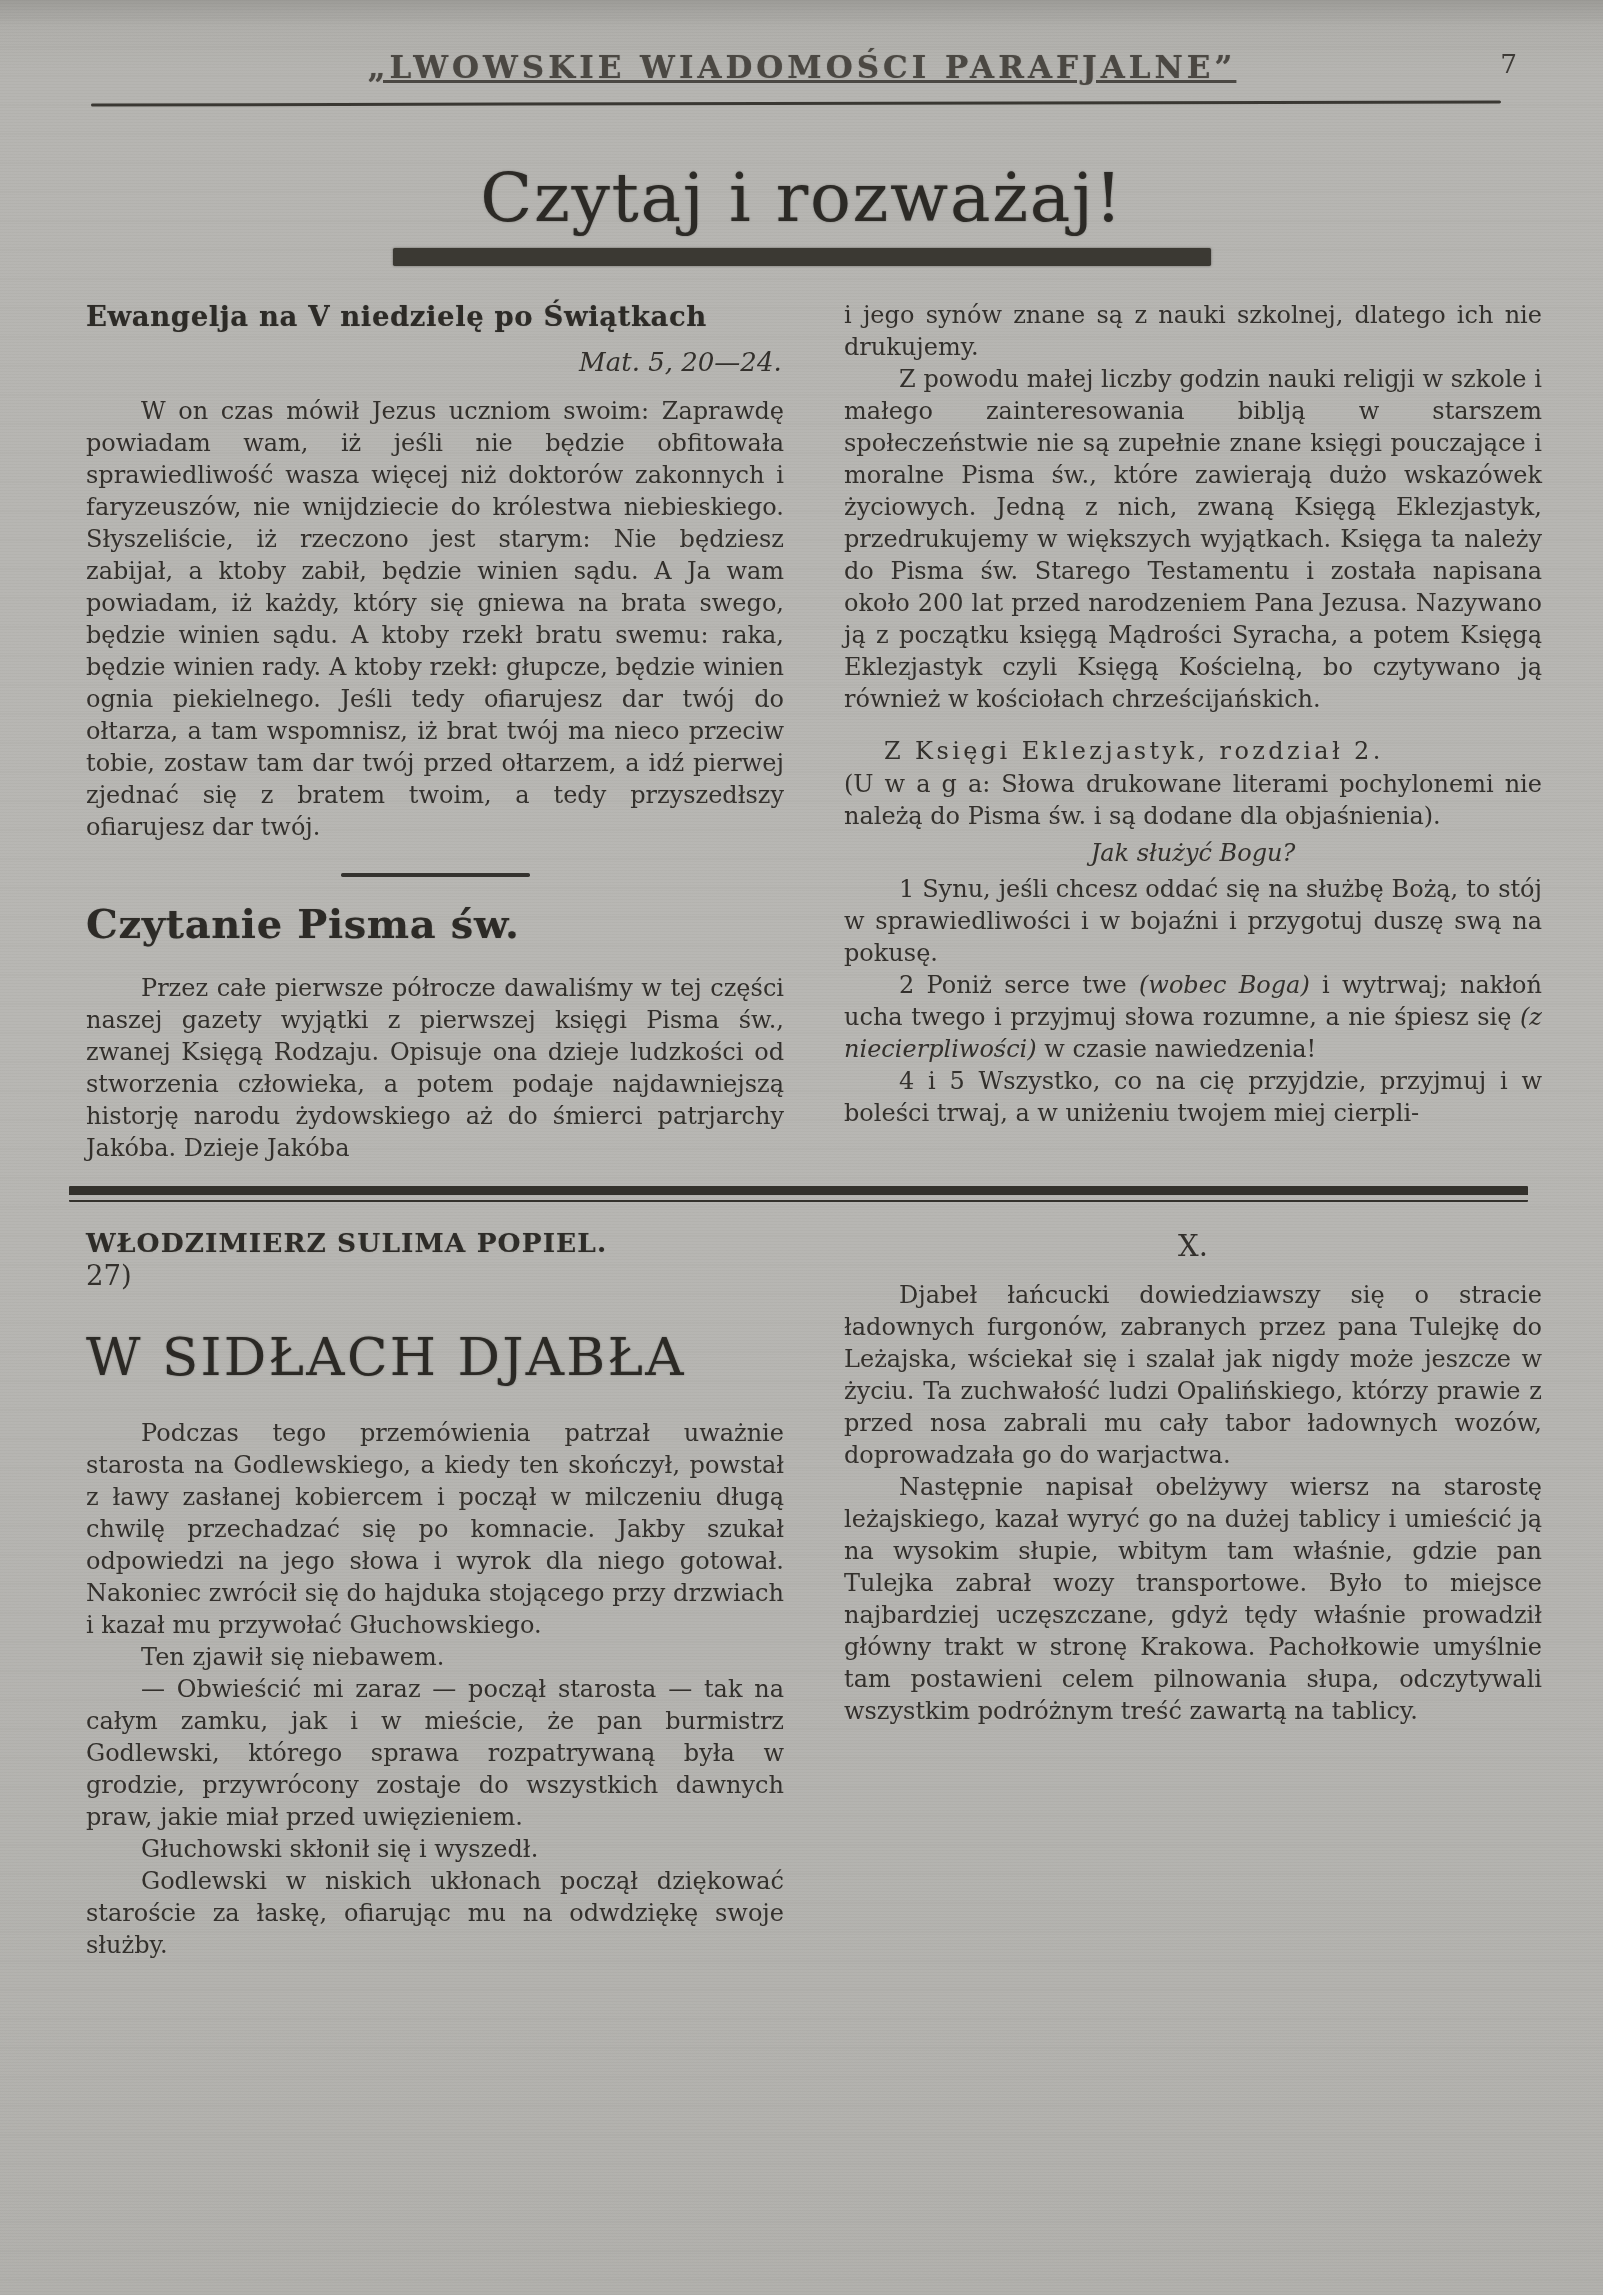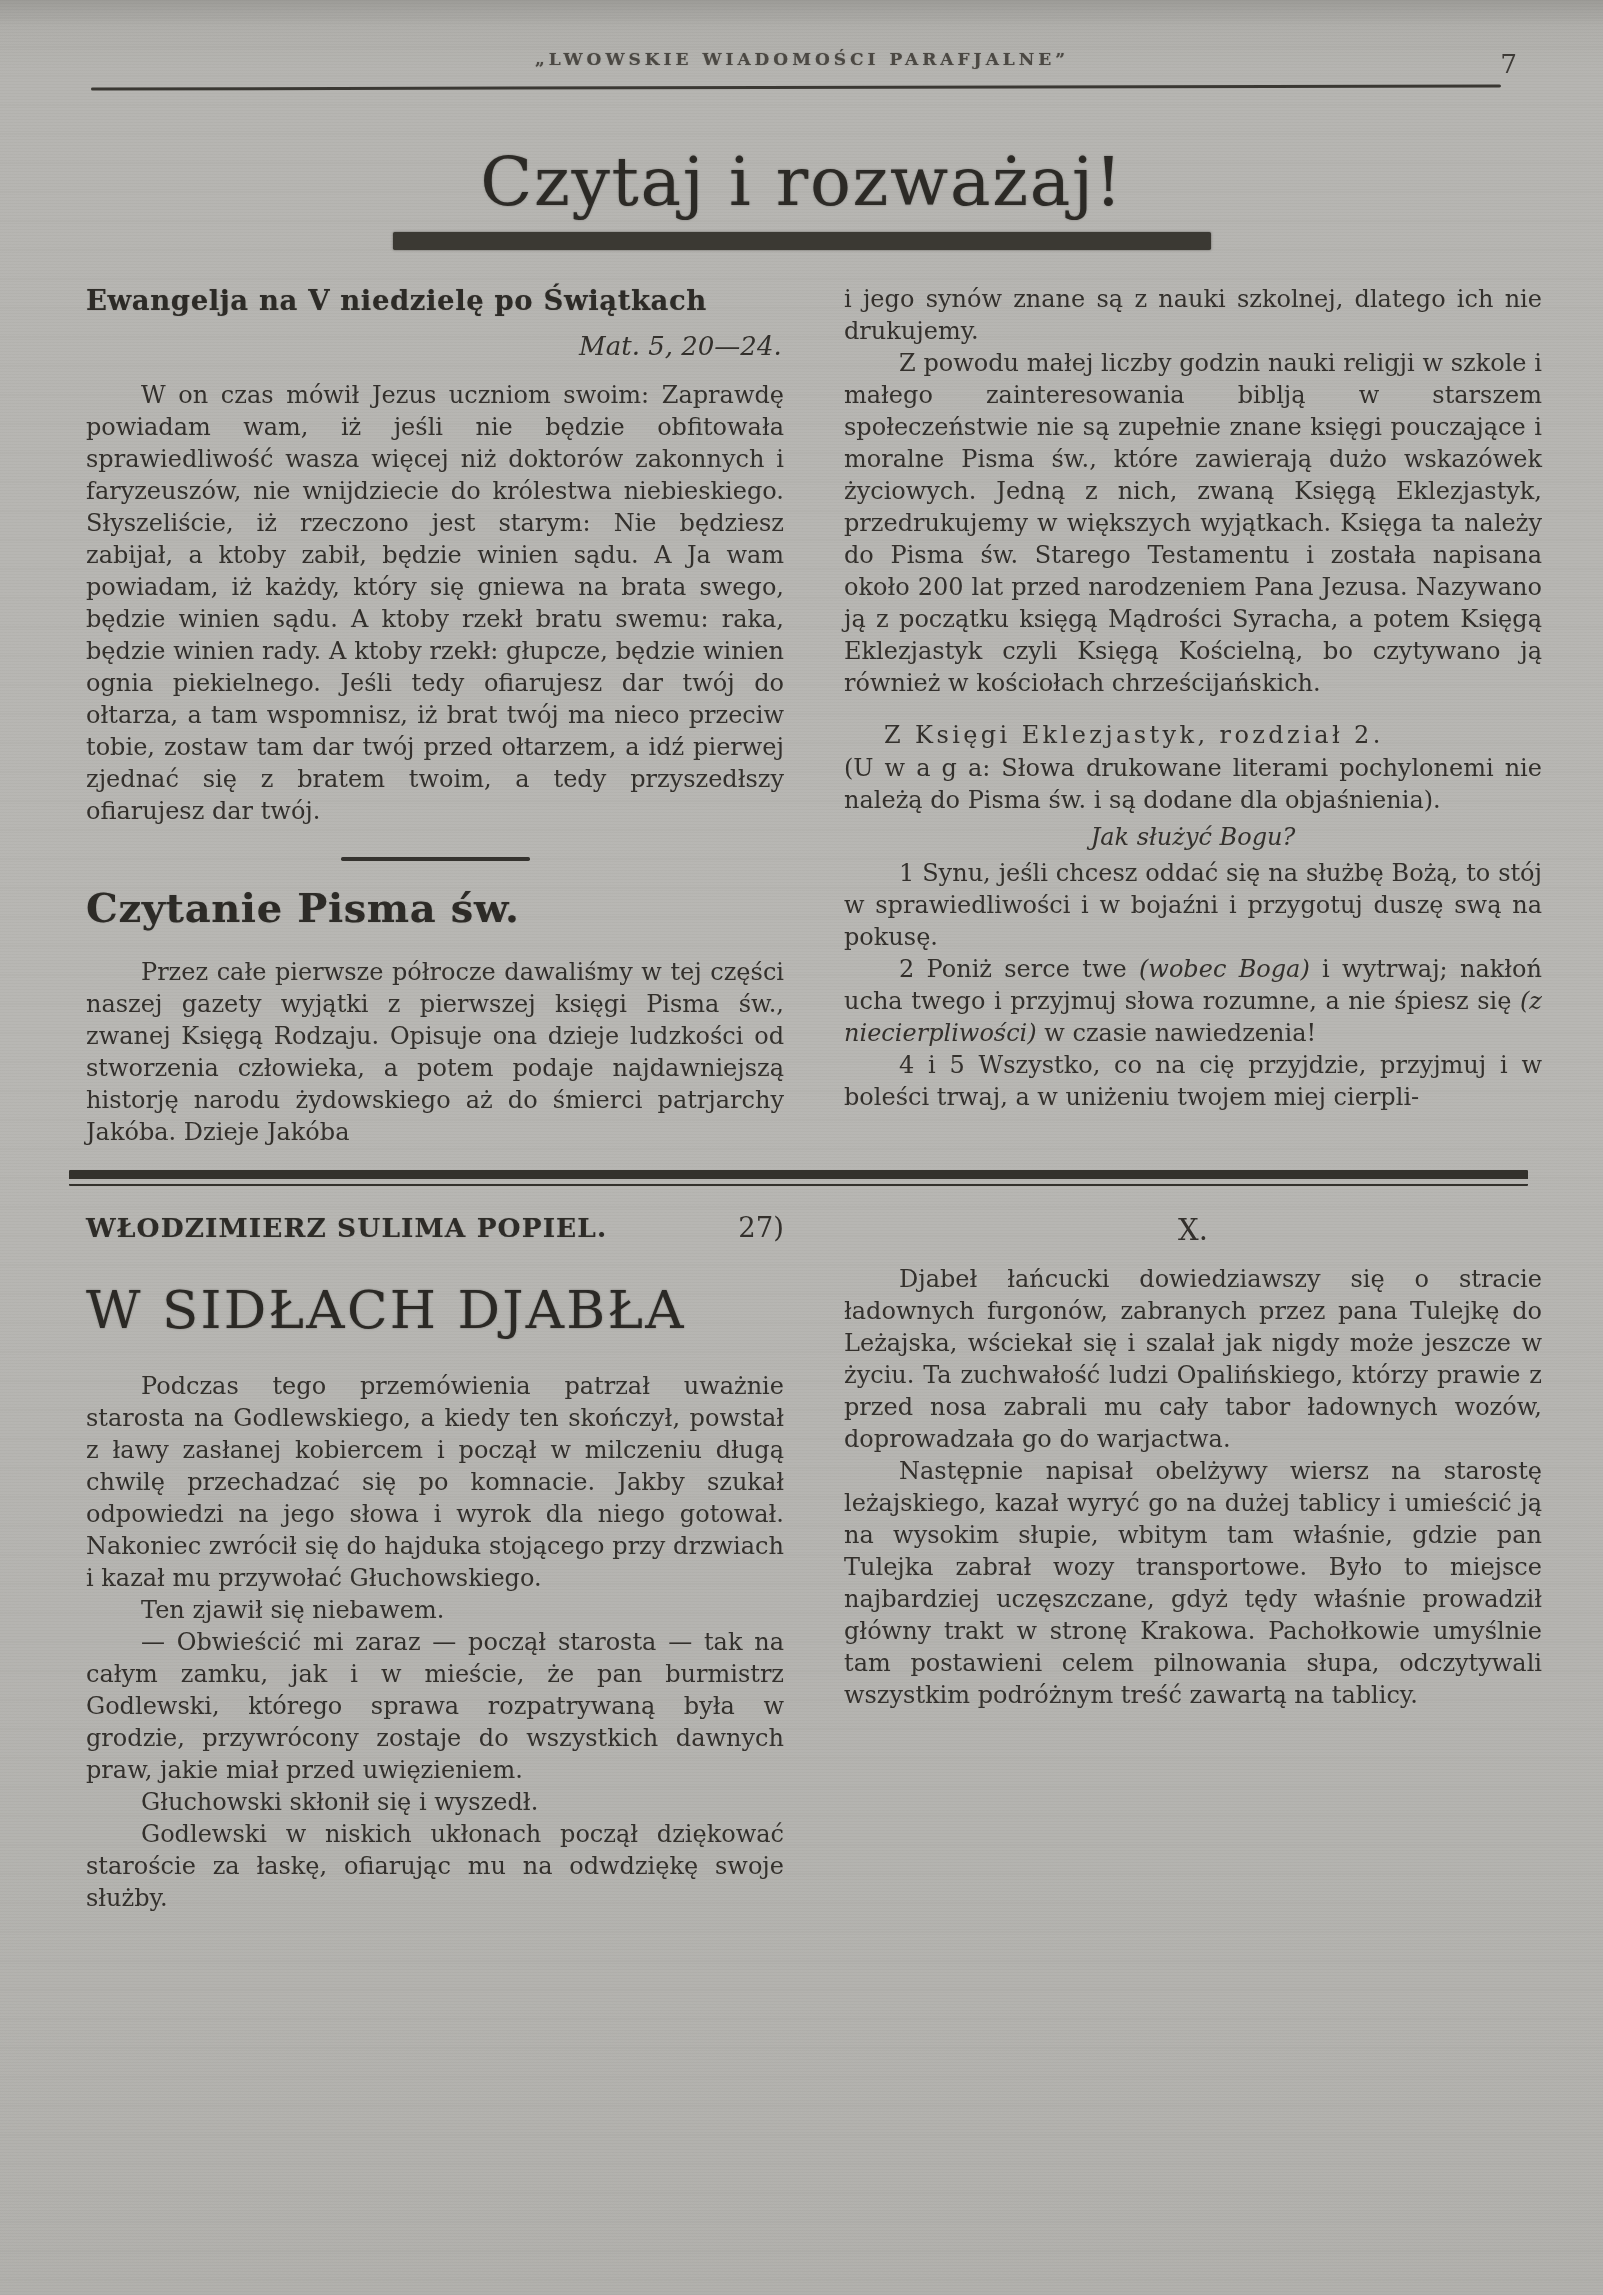--- a/index.html
+++ b/index.html
@@ -15,24 +15,25 @@
     color: #33302c;
     background:
       repeating-linear-gradient(180deg, rgba(0,0,0,0.015) 0 1.1px, rgba(255,255,255,0.018) 1.1px 2.9px),
       linear-gradient(180deg, #9b9a96 0px, #aeada9 26px, #b5b4b0 75px, #b7b6b2 45%, #b3b2ae 80%, #b0afab 100%);
   }
 
   
   .masthead { position: relative; padding-top: 49px; }
   .journal-title {
     text-align: center;
-    font-size: 17px; font-weight: 700;
+    font-size: 31px; font-weight: 700;
     letter-spacing: 4px;
     color: #4b4843;
     text-shadow: 0 0 1.1px rgba(60,57,52,0.45);
+    text-decoration: underline;
   }
   .page-number {
     position: absolute; top: 48px; right: 87px;
     font-size: 26.4px; color: #3d3a36;
   }
   .header-rule {
     height: 2.9px; background: #3a3833;
     margin: 17px 103px 0 91px;
     border-radius: 1.7px;
     transform: rotate(-0.12deg);
@@ -83,21 +84,21 @@
   .section-divider {
     margin: 22px 76px 0 69px;
     height: 4.6px;
     border-top: 9.8px solid #33312c;
     border-bottom: 2.9px solid #33312c;
     border-radius: 1.1px;
   }
 
   
   .lower { margin-top: 25px; }
-  .serial-head { display: flex; justify-content: space-between; align-items: baseline; }
+  .serial-head { display: flex; justify-content: space-between; align-items: baseline; flex-direction: column; }
   .serial-author {
     font-size: 26.4px; font-weight: 700; letter-spacing: 1.1px;
     color: #2e2c28; text-shadow: 0 0 1.1px rgba(46,44,40,0.4);
   }
   .serial-installment { font-size: 27.5px; }
   .serial-title {
     margin: 37px 0 32px;
     font-size: 53px; line-height: 57px;
     font-weight: 400; letter-spacing: 2.3px; white-space: nowrap;
     color: #2b2925; text-shadow: 0 0 1.7px rgba(43,41,37,0.5);

